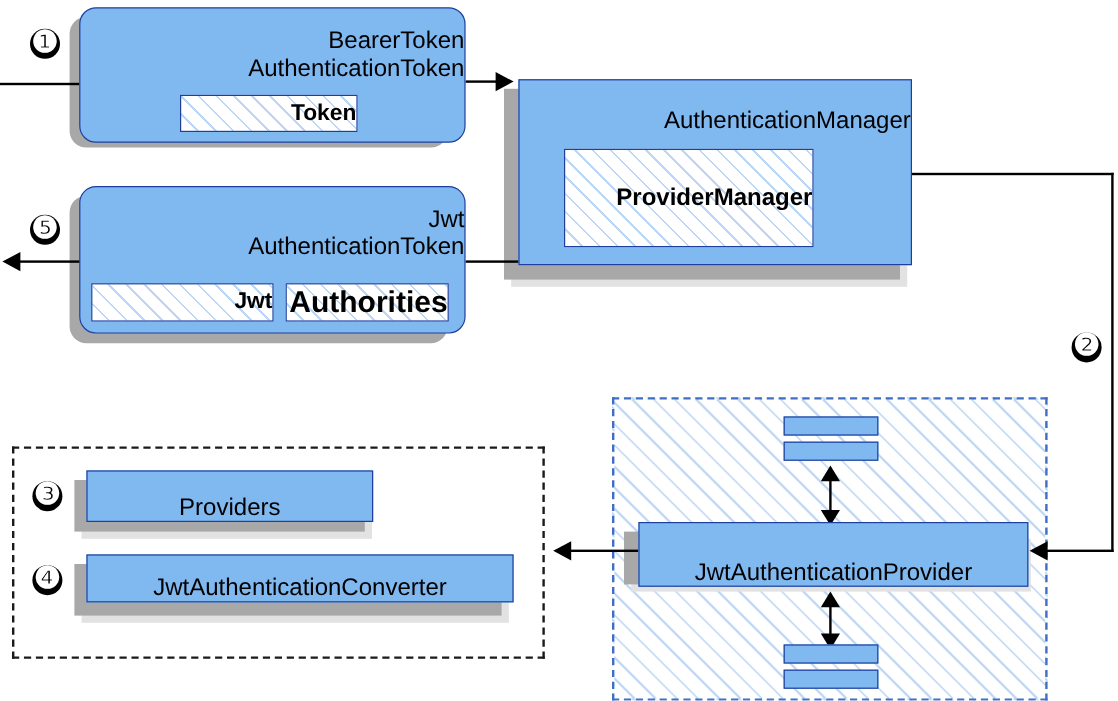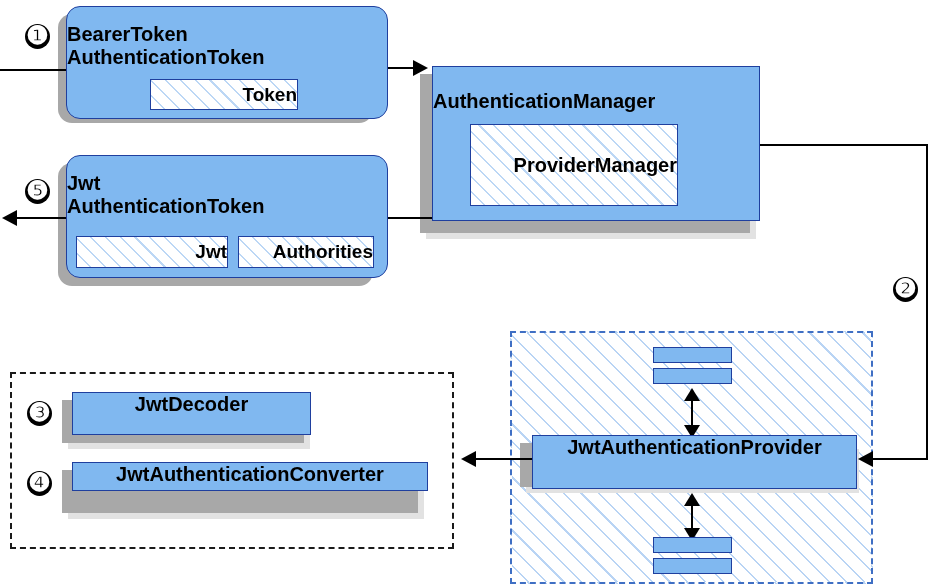--- a/index.html
+++ b/index.html
@@ -15,23 +15,23 @@
     overflow:hidden;
   }
 
   
   .node{
     position:absolute;
     box-sizing:border-box;
     background:#80b8f0;
     border:1.5px solid #1f3f9e;
     color:#000000;
-    font-weight:bold;
+    font-weight:normal;
     display:flex;
-    align-items:flex-start;
+    align-items:flex-end;
     justify-content:center;
     text-align:center;
     line-height:1.12;
     z-index:6;
   }
   .node.rounded{border-radius:14px;}
 
   
   .shadow{
     position:absolute;
@@ -181,21 +181,21 @@
 
   <div class="node rounded" style="left:66px;top:155px;width:322px;height:123px;flex-direction:column;font-size:20px;padding-bottom:44px;">
     <span>Jwt</span>
     <span>AuthenticationToken</span>
   </div>
 
   <div class="field" style="left:76px;top:236px;width:152px;height:32px;font-size:19px;">
     <span>Jwt</span>
   </div>
 
-  <div class="field" style="left:238px;top:236px;width:136px;height:32px;font-size:19px;">
+  <div class="field" style="left:238px;top:236px;width:136px;height:32px;font-size:25px;">
     <span>Authorities</span>
   </div>
 
   <div class="badge" style="left:25px;top:179px;">
     <span style="font-size:25px;position:relative;top:-1px;">❺</span>
   </div>
 
   <div class="ln h" style="left:388px;top:217px;width:46px;"></div>
   <div class="ln h" style="left:16px;top:217px;width:52px;"></div>
   <div class="arrow left" style="left:2px;top:210px;"></div>
@@ -234,31 +234,31 @@
   <div class="badge" style="left:893px;top:277px;">
     <span style="font-size:25px;position:relative;top:-1px;">❷</span>
   </div>
 
   <div class="dashbox black" style="left:10px;top:372px;width:444px;height:177px;"></div>
 
   <div class="shadow" style="left:62px;top:400px;width:242px;height:43px;"></div>
   <div class="shadow lite" style="left:68px;top:406px;width:242px;height:43px;"></div>
 
   <div class="node" style="left:72px;top:392px;width:239px;height:43px;font-size:20px;">
-    <span>JwtDecoder</span>
+    <span>Providers</span>
   </div>
 
   <div class="badge" style="left:27px;top:401px;">
     <span style="font-size:25px;position:relative;top:-1px;">❸</span>
   </div>
 
   <div class="shadow" style="left:62px;top:470px;width:356px;height:43px;"></div>
   <div class="shadow lite" style="left:68px;top:476px;width:356px;height:43px;"></div>
 
-  <div class="node" style="left:72px;top:462px;width:356px;height:29px;font-size:20px;">
+  <div class="node" style="left:72px;top:462px;width:356px;height:40px;font-size:20px;">
     <span>JwtAuthenticationConverter</span>
   </div>
 
   <div class="badge" style="left:27px;top:471px;">
     <span style="font-size:25px;position:relative;top:-1px;">❹</span>
   </div>
 
   <div class="ln h" style="left:475px;top:458px;width:57px;"></div>
   <div class="arrow left" style="left:461px;top:451px;"></div>
 

